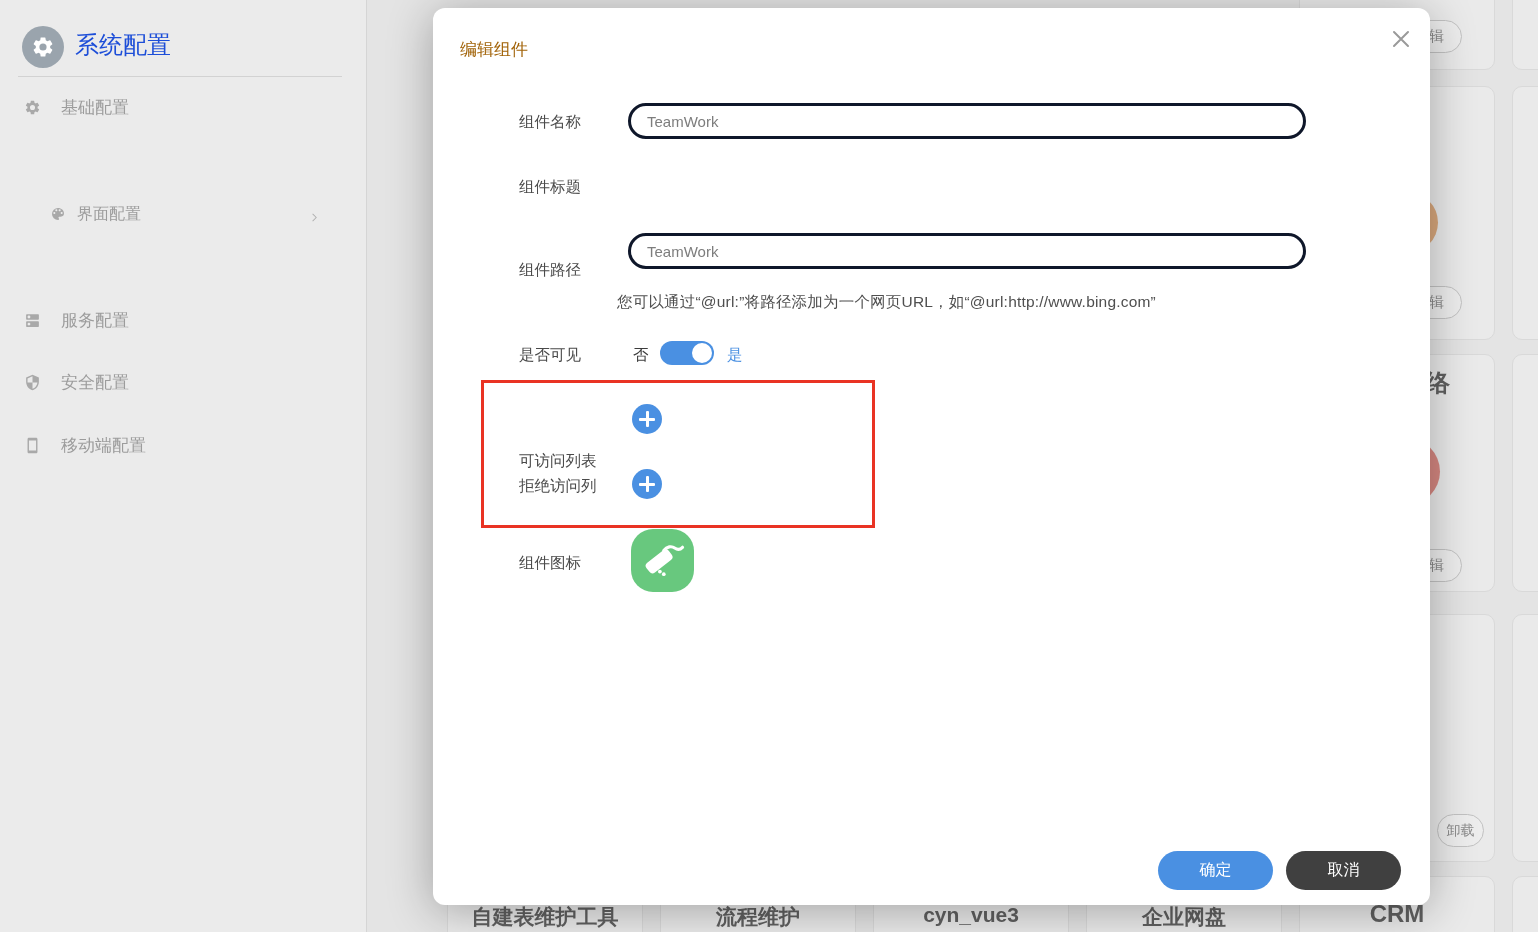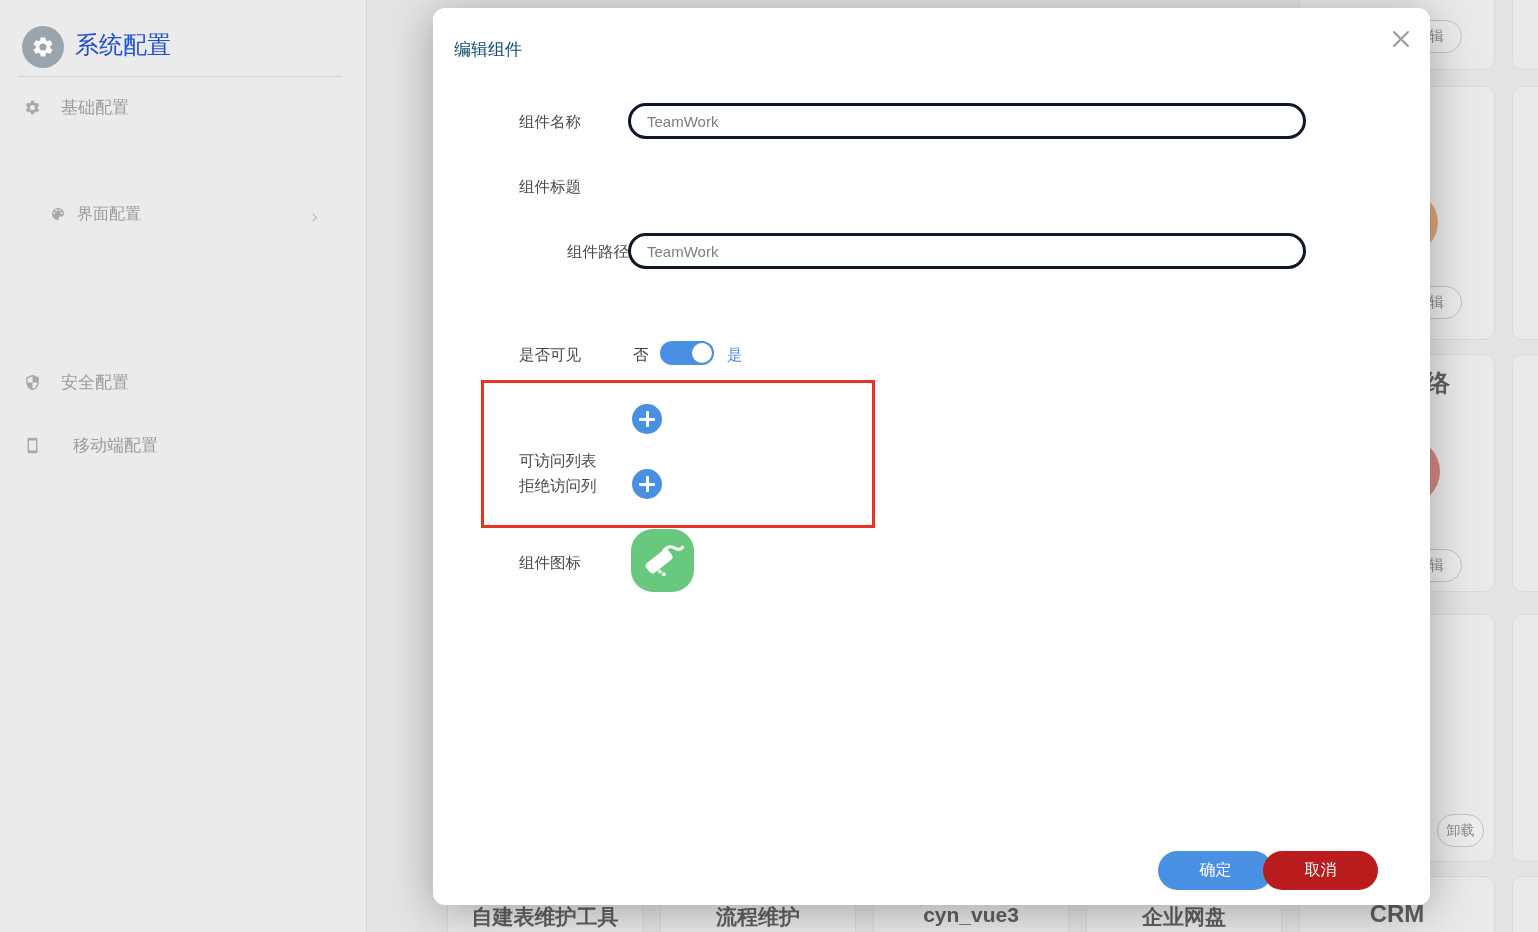--- a/index.html
+++ b/index.html
@@ -27,41 +27,41 @@
   .sb-item.lvl2 { padding-left:50px; font-size:16px; }
   .sb-item.lvl2 .ic { margin-right:10px; }
   .sb-item .chev { position:absolute; right:32px; width:11px; height:11px; }
   .sb-item.active { background:#d9dee5; height:50px; color:#8ea5c6; }
   .sb-item svg { fill:#a9a9a9; }
   .sb-item.active svg { fill:#7f9dc9; }
 
   
   .modal { position:absolute; left:433px; top:8px; width:997px; height:897px; background:#ffffff;
            border-radius:12px; box-shadow:0 6px 46px rgba(0,0,0,0.30); }
-  .m-title { position:absolute; left:21px; top:30px; font-size:17px; color:#0c4a6e; }
+  .m-title { position:absolute; left:27px; top:30px; font-size:17px; color:#a16207; }
   .m-close { position:absolute; right:16px; top:18px; width:26px; height:26px; display:flex; align-items:center; justify-content:center; cursor:pointer; }
   .m-label { position:absolute; left:86px; width:110px; font-size:15.5px; color:#4a4a4a; }
   .m-input { position:absolute; left:195px; width:678px; height:36px; border:3px solid #0f172a; border-radius:18px;
              padding:0 16px; font-size:15px; color:#7d7d7d; background:#fff; outline:none; font-family:inherit; }
   .m-hint { position:absolute; left:184px; top:284px; font-size:15.5px; color:#4f4f4f; letter-spacing:0.2px; }
   .toggle { position:absolute; left:227px; top:333px; width:54px; height:24px; border-radius:12px; background:#4a90e2; cursor:pointer; }
   .toggle .knob { position:absolute; right:2px; top:2px; width:20px; height:20px; border-radius:50%; background:#ffffff; }
   .tg-off { position:absolute; left:200px; top:337px; font-size:15.5px; color:#3c3c3c; }
   .tg-on  { position:absolute; left:294px; top:337px; font-size:15.5px; color:#4a90e2; }
   .red-box { position:absolute; left:48px; top:372px; width:394px; height:148px; border:3px solid #e93323; }
   .plus-btn { position:absolute; left:199px; width:30px; height:30px; border-radius:50%; background:#4a90e2; cursor:pointer; }
   .plus-btn i { position:absolute; background:#ffffff; border-radius:1px; }
   .plus-btn i.h { left:7px; top:13.5px; width:16px; height:3px; }
   .plus-btn i.v { left:13.5px; top:7px; width:3px; height:16px; }
   .comp-icon { position:absolute; left:198px; top:521px; width:63px; height:63px; border-radius:22px; background:#68c87e;
                display:flex; align-items:center; justify-content:center; cursor:pointer; }
   .m-btn { position:absolute; top:843px; width:115px; height:39px; border:none; border-radius:20px; color:#ffffff;
            font-size:16px; font-family:inherit; cursor:pointer; }
   .btn-ok { left:725px; background:#4a90e2; }
-  .btn-cancel { left:830px; background:#b91c1c; }
+  .btn-cancel { left:853px; background:#404040; }
 </style>
 </head>
 <body>
 
 <svg width="0" height="0" style="position:absolute">
   <symbol id="i-gear" viewBox="0 0 24 24">
       <path d="M19.14 12.94c.04-.3.06-.61.06-.94s-.02-.64-.07-.94l2.03-1.58a.49.49 0 0 0 .12-.61l-1.92-3.32a.488.488 0 0 0-.59-.22l-2.39.96c-.5-.38-1.03-.7-1.62-.94l-.36-2.54a.484.484 0 0 0-.48-.41h-3.84c-.24 0-.43.17-.47.41l-.36 2.54c-.59.24-1.13.57-1.62.94l-2.39-.96c-.22-.08-.47 0-.59.22L2.74 8.87c-.12.21-.08.47.12.61l2.03 1.58c-.05.3-.09.63-.09.94s.02.64.07.94l-2.03 1.58a.49.49 0 0 0-.12.61l1.92 3.32c.12.22.37.29.59.22l2.39-.96c.5.38 1.03.7 1.62.94l.36 2.54c.05.24.24.41.48.41h3.84c.24 0 .44-.17.47-.41l.36-2.54c.59-.24 1.13-.56 1.62-.94l2.39.96c.22.08.47 0 .59-.22l1.92-3.32c.12-.22.07-.47-.12-.61l-2.01-1.58zM12 15.6A3.6 3.6 0 1 1 12 8.4a3.6 3.6 0 0 1 0 7.2z"></path>
     </symbol>
   <symbol id="i-palette" viewBox="0 0 24 24">
       <path d="M12 3a9 9 0 0 0 0 18c.83 0 1.5-.67 1.5-1.5 0-.39-.15-.74-.39-1.01-.23-.26-.38-.61-.38-.99 0-.83.67-1.5 1.5-1.5H16a5 5 0 0 0 5-5c0-4.42-4.03-8-9-8zm-5.5 9c-.83 0-1.5-.67-1.5-1.5S5.67 9 6.5 9 8 9.67 8 10.5 7.33 12 6.5 12zm3-4C8.67 8 8 7.33 8 6.5S8.67 5 9.5 5s1.5.67 1.5 1.5S10.33 8 9.5 8zm5 0c-.83 0-1.5-.67-1.5-1.5S13.67 5 14.5 5s1.5.67 1.5 1.5S15.33 8 14.5 8zm3 4c-.83 0-1.5-.67-1.5-1.5S16.67 9 17.5 9s1.5.67 1.5 1.5-.67 1.5-1.5 1.5z"></path>
@@ -148,29 +148,37 @@
       <span class="ic">
           <svg width="16" height="16">
             <use href="#i-palette"></use>
           </svg>
         </span>
       <span>界面配置</span>
       <span class="chev"><svg width="11" height="11" style="fill:#b0b0b0">
             <use href="#i-chev"></use>
           </svg></span>
     </div>
+    <div class="sb-item lvl1" style="top:298px;">
+      <span class="ic">
+          <svg width="17" height="17">
+            <use href="#i-server"></use>
+          </svg>
+        </span>
+      <span>服务配置</span>
+    </div>
     <div class="sb-item lvl1" style="top:360px;">
       <span class="ic">
           <svg width="17" height="17">
             <use href="#i-shield"></use>
           </svg>
         </span>
       <span>安全配置</span>
     </div>
-    <div class="sb-item lvl1" style="top:423px;gap:12px;">
+    <div class="sb-item lvl1" style="top:423px;">
       <span class="ic">
           <svg width="17" height="17">
             <use href="#i-mobile"></use>
           </svg>
         </span>
       <span>移动端配置</span>
     </div>
   </div>
 
   <div class="modal">
@@ -179,23 +187,24 @@
       <svg width="18" height="18" viewBox="0 0 18 18">
           <path d="M2 2l14 14M16 2L2 16" stroke="#9a9a9a" stroke-width="2" stroke-linecap="round"></path>
         </svg>
     </div>
 
     <div class="m-label" style="top:104px;">组件名称</div>
     <input class="m-input" style="top: 95px;" value="TeamWork">
 
     <div class="m-label" style="top:169px;">组件标题</div>
 
-    <div class="m-label" style="top:234px;text-align:right;">组件路径</div>
+    <div class="m-label" style="top:252px;">组件路径</div>
     <input class="m-input" style="top: 225px;" value="TeamWork">
 
+    <div class="m-hint">您可以通过“@url:”将路径添加为一个网页URL，如“@url:http://www.bing.com”</div>
 
     <div class="m-label" style="top:337px;">是否可见</div>
     <div class="tg-off">否</div>
     <div class="toggle">
         <div class="knob"></div>
       </div>
     <div class="tg-on">是</div>
 
     <div class="red-box"></div>
 

